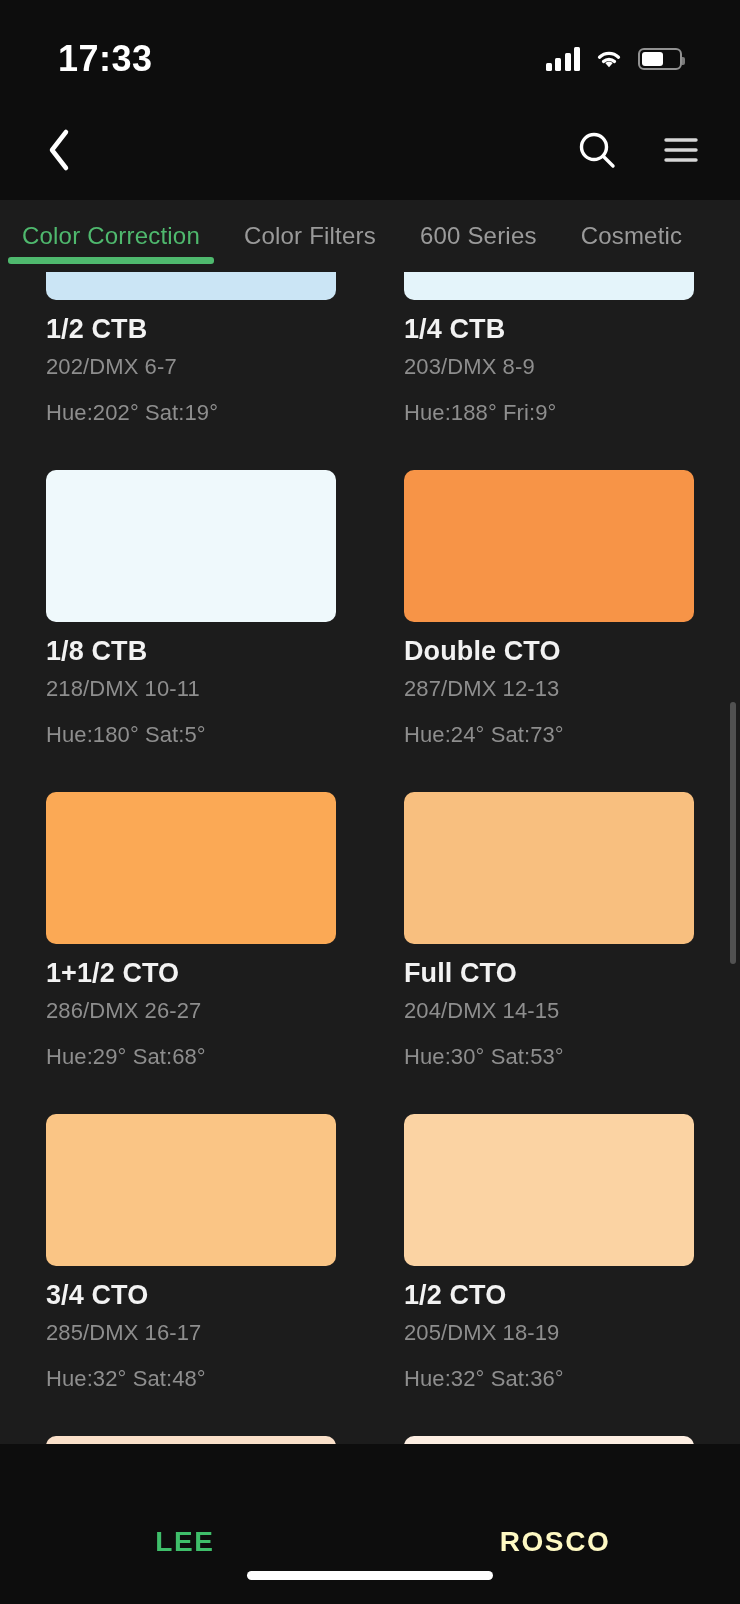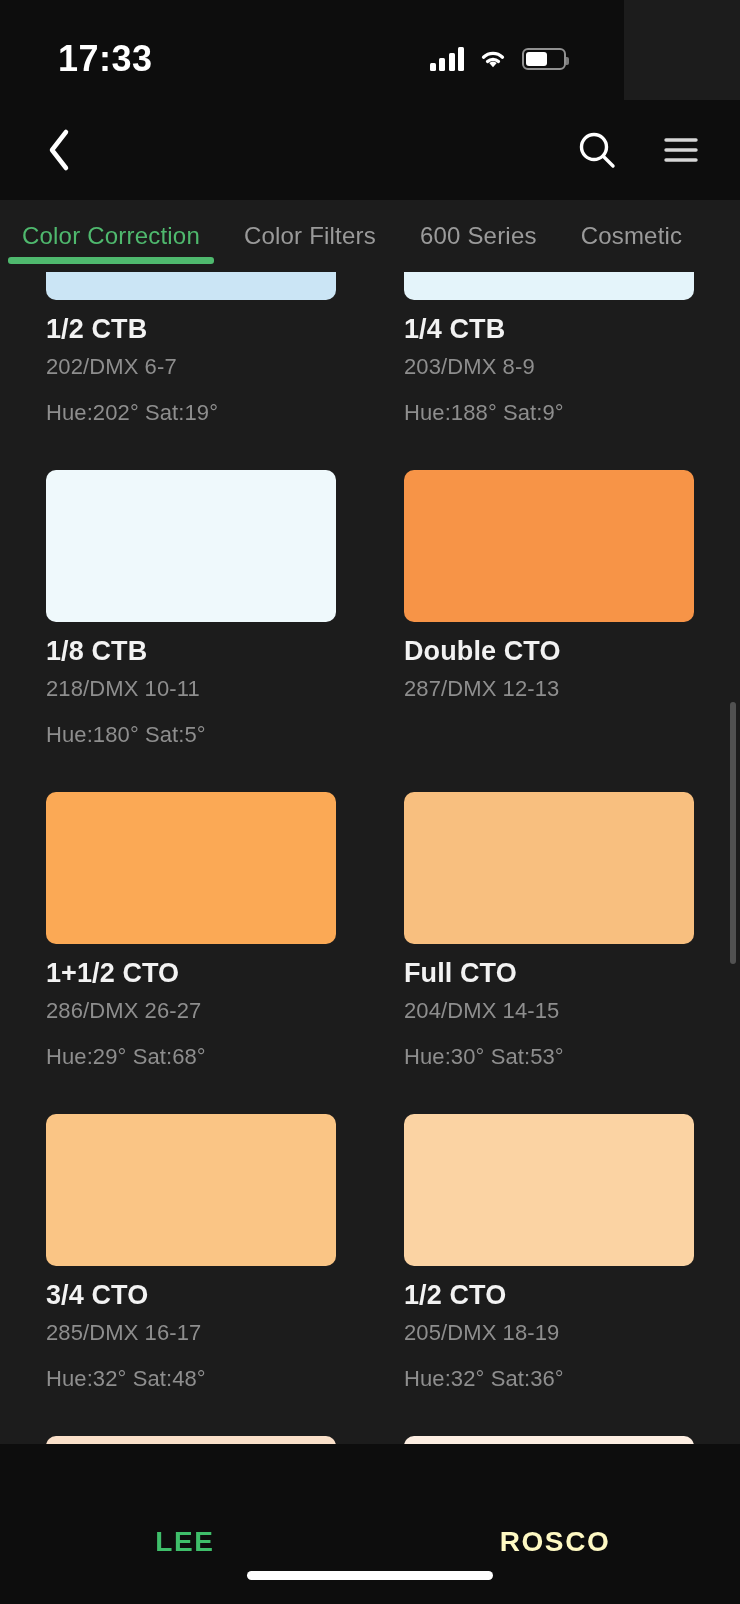--- a/index.html
+++ b/index.html
@@ -11,21 +11,21 @@
   }
   #screen {
     position:relative;
     width:740px; height:1604px;
     background:#1c1c1c;
     overflow:hidden;
   }
 
   
   .statusbar {
-    position:absolute; top:0; left:0; width:624px; height:100px;
+    position:absolute; top:0; left:0; width:740px; height:100px;
     background:#0d0d0d;
     display:flex; align-items:center; justify-content:space-between;
     padding:18px 58px 0 58px;
   }
   .status-time {
     color:#fff; font-size:36px; font-weight:600; letter-spacing:0.5px;
   }
   .status-right { display:flex; align-items:center; gap:14px; }
   .sig { display:flex; align-items:flex-end; gap:3.5px; height:24px; }
   .sig i { display:block; width:6px; background:#fff; border-radius:1.5px; }
@@ -193,32 +193,33 @@
         <div class="card">
           <div class="swatch" style="background: rgb(203, 229, 245);"></div>
           <div class="card-name">1/2 CTB</div>
           <div class="card-code">202/DMX 6-7</div>
           <div class="card-hs">Hue:202° Sat:19°</div>
         </div>
         <div class="card">
           <div class="swatch" style="background: rgb(228, 244, 250);"></div>
           <div class="card-name">1/4 CTB</div>
           <div class="card-code">203/DMX 8-9</div>
-          <div class="card-hs">Hue:188° Sat:9°</div>
+          <div class="card-hs">Hue:188° Fri:9°</div>
         </div>
         <div class="card">
           <div class="swatch" style="background: rgb(239, 249, 252);"></div>
           <div class="card-name">1/8 CTB</div>
           <div class="card-code">218/DMX 10-11</div>
           <div class="card-hs">Hue:180° Sat:5°</div>
         </div>
         <div class="card">
           <div class="swatch" style="background: rgb(247, 148, 71);"></div>
           <div class="card-name">Double CTO</div>
           <div class="card-code">287/DMX 12-13</div>
+          <div class="card-hs">Hue:24° Sat:73°</div>
         </div>
         <div class="card">
           <div class="swatch" style="background: rgb(251, 169, 85);"></div>
           <div class="card-name">1+1/2 CTO</div>
           <div class="card-code">286/DMX 26-27</div>
           <div class="card-hs">Hue:29° Sat:68°</div>
         </div>
         <div class="card">
           <div class="swatch" style="background: rgb(248, 191, 127);"></div>
           <div class="card-name">Full CTO</div>

